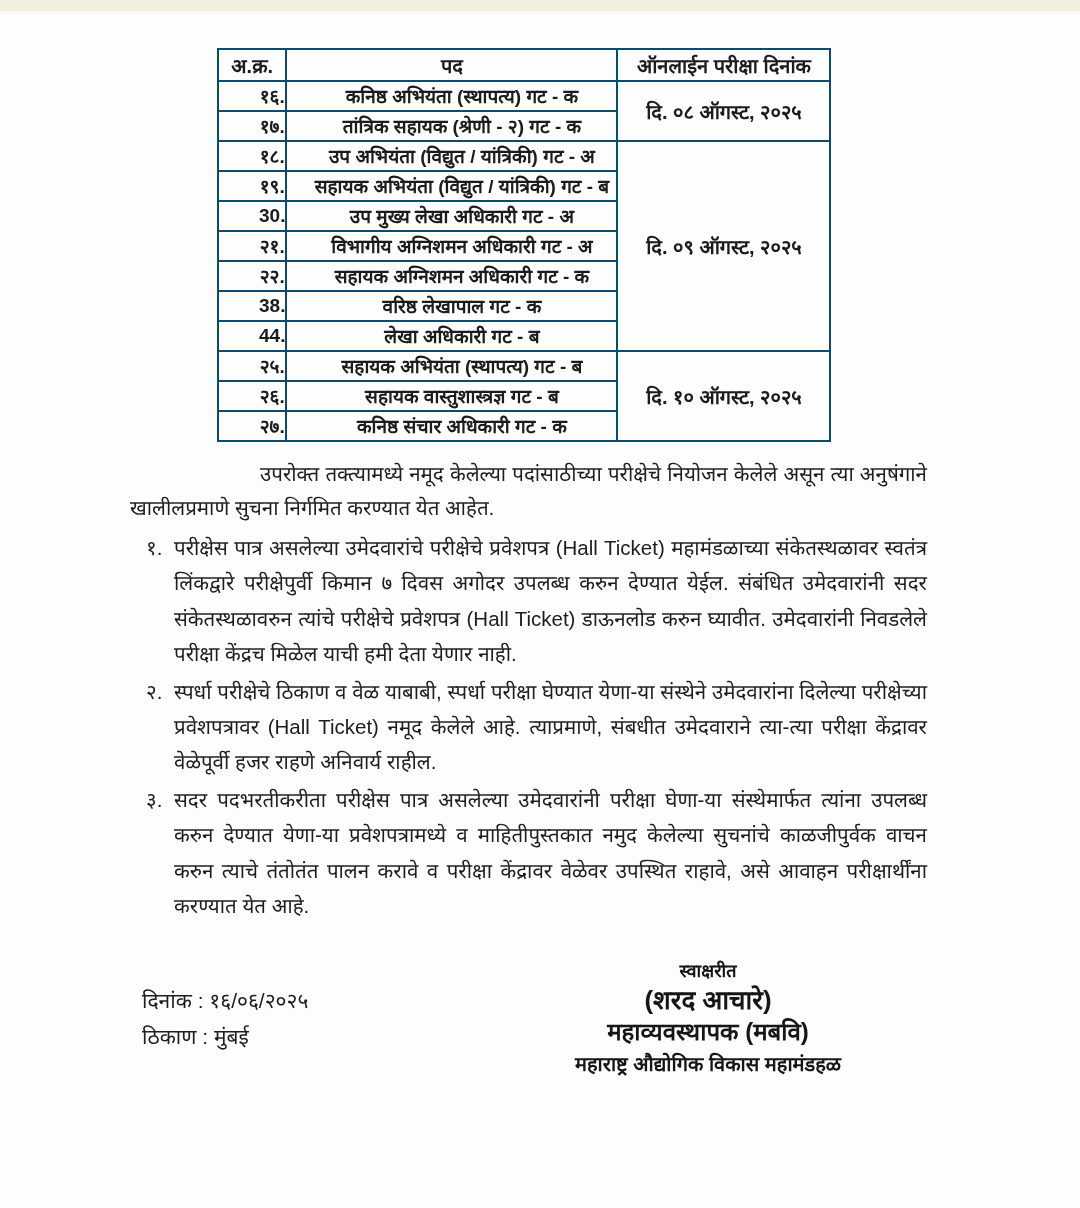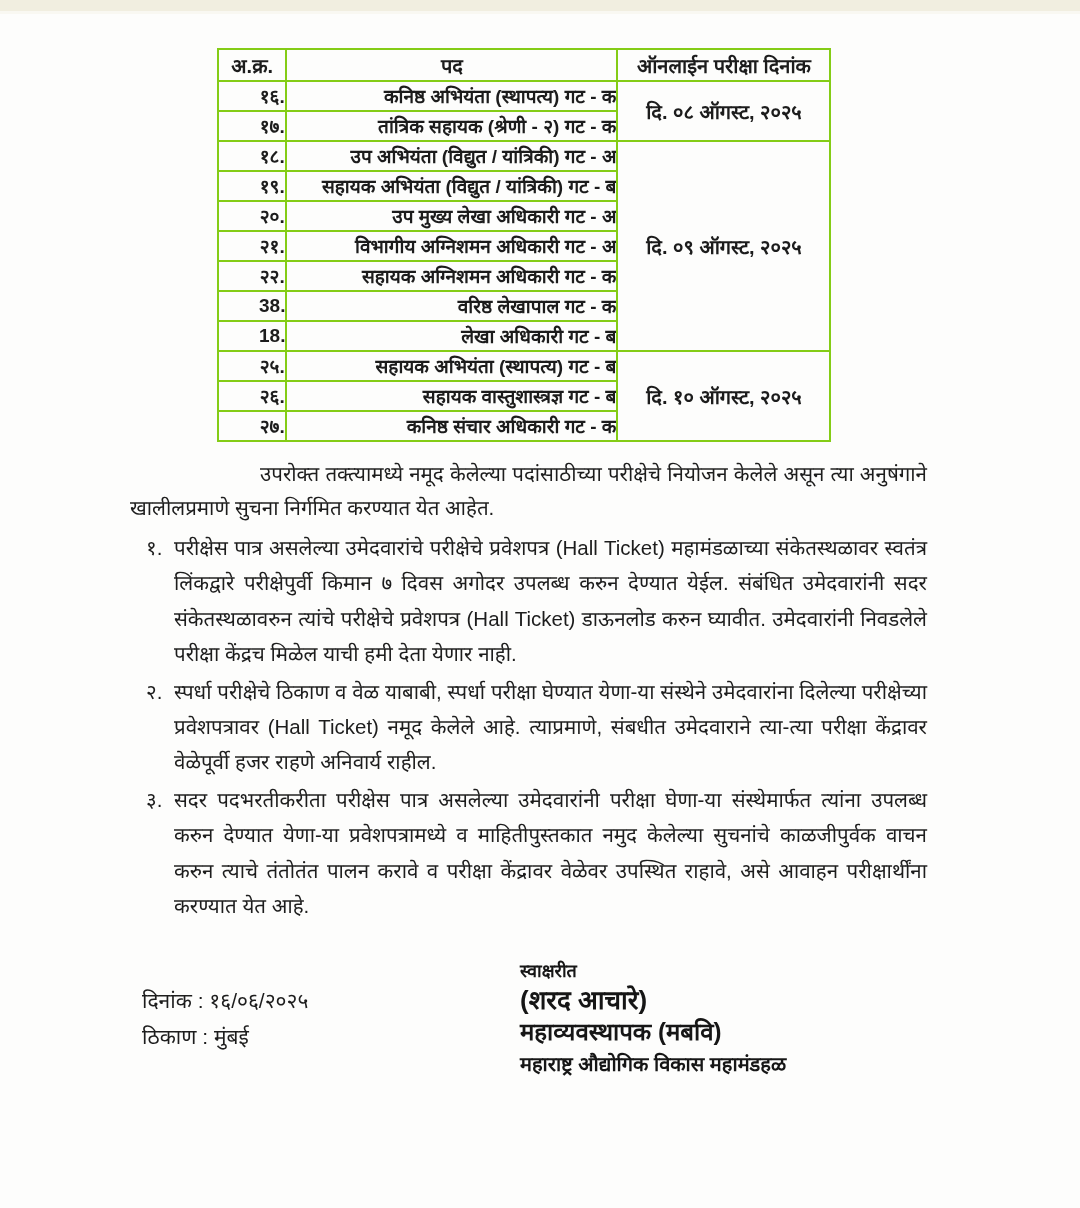--- a/index.html
+++ b/index.html
@@ -27,33 +27,33 @@
   .exam-table {
     position: absolute;
     left: 217px;
     top: 48px;
     border-collapse: collapse;
     table-layout: fixed;
     font-weight: bold;
     color: #1c1c1c;
   }
   .exam-table td, .exam-table th {
-    border: 2px solid #84cc16;
+    border: 2px solid #0c4a6e;
     padding: 0;
     overflow: hidden;
     white-space: nowrap;
     margin-left: 40px;
   }
   .exam-table th { height: 30px; font-size: 20px; text-align: center; }
   .exam-table td { height: 28px; font-size: 19px; }
   .col-sr   { width: 66px; }
   .col-post { width: 331px; }
   .col-date { width: 213px; }
   td.sr-cell   { text-align: center; padding-left: 40px; }
-  td.post-cell { text-align: right; padding-left: 20px; }
+  td.post-cell { text-align: center; padding-left: 20px; }
   td.date-cell { text-align: center; vertical-align: middle; font-size: 20px; }
   
   .intro {
     position: absolute;
     left: 130px;
     top: 436px;
     width: 797px;
     font-size: 20.5px;
     line-height: 34px;
     text-align: justify;
@@ -85,20 +85,21 @@
     top: 983px;
     font-size: 21px;
     line-height: 36px;
   }
   .footer-left div { white-space: nowrap; margin-left: 9px; }
   .sign-block {
     position: absolute;
     left: 520px;
     top: 958px;
     width: 376px;
+    text-align: center;
     font-weight: bold;
     color: #161616;
   }
   .sign-block .signed      { font-size: 18px; line-height: 26px; }
   .sign-block .sign-name   { font-size: 26px; line-height: 32px; }
   .sign-block .sign-desig  { font-size: 24px; line-height: 32px; }
   .sign-block .sign-org    { font-size: 20px; line-height: 33px; white-space: nowrap; }
 </style>
 </head>
 <body>
@@ -131,37 +132,37 @@
   <tr>
     <td class="sr-cell">१८.</td>
     <td class="post-cell">उप अभियंता (विद्युत / यांत्रिकी) गट - अ</td>
     <td class="date-cell" rowspan="7">दि. ०९ ऑगस्ट, २०२५</td>
   </tr>
   <tr>
     <td class="sr-cell">१९.</td>
     <td class="post-cell">सहायक अभियंता (विद्युत / यांत्रिकी) गट - ब</td>
   </tr>
   <tr>
-    <td class="sr-cell">२०.</td>
+    <td class="sr-cell">30.</td>
     <td class="post-cell">उप मुख्य लेखा अधिकारी गट - अ</td>
   </tr>
   <tr>
     <td class="sr-cell">२१.</td>
     <td class="post-cell">विभागीय अग्निशमन अधिकारी गट - अ</td>
   </tr>
   <tr>
     <td class="sr-cell">२२.</td>
     <td class="post-cell">सहायक अग्निशमन अधिकारी गट - क</td>
   </tr>
   <tr>
     <td class="sr-cell">38.</td>
     <td class="post-cell">वरिष्ठ लेखापाल गट - क</td>
   </tr>
   <tr>
-    <td class="sr-cell">18.</td>
+    <td class="sr-cell">44.</td>
     <td class="post-cell">लेखा अधिकारी गट - ब</td>
   </tr>
 
   <tr>
     <td class="sr-cell">२५.</td>
     <td class="post-cell">सहायक अभियंता (स्थापत्य) गट - ब</td>
     <td class="date-cell" rowspan="3">दि. १० ऑगस्ट, २०२५</td>
   </tr>
   <tr>
     <td class="sr-cell">२६.</td>

